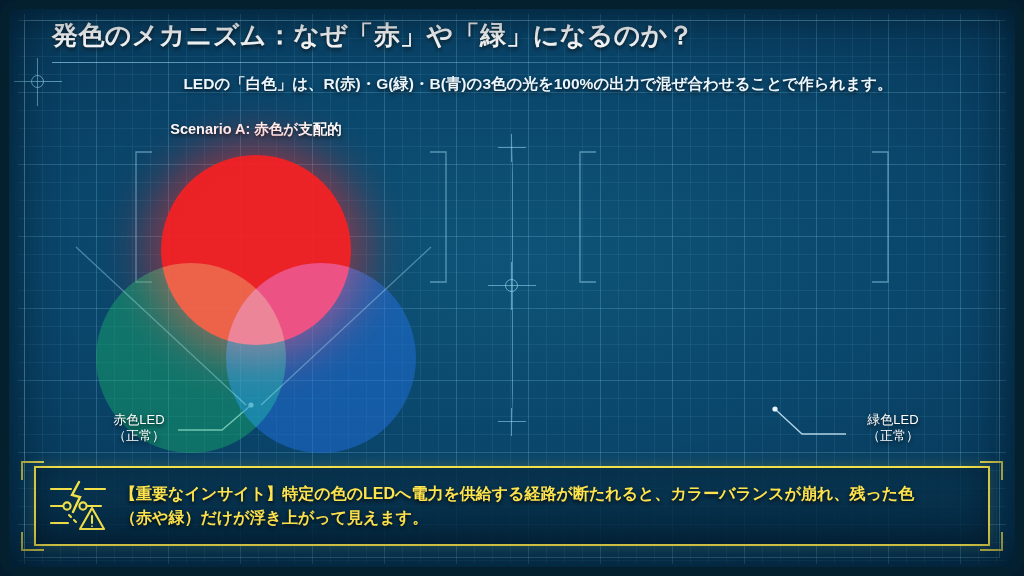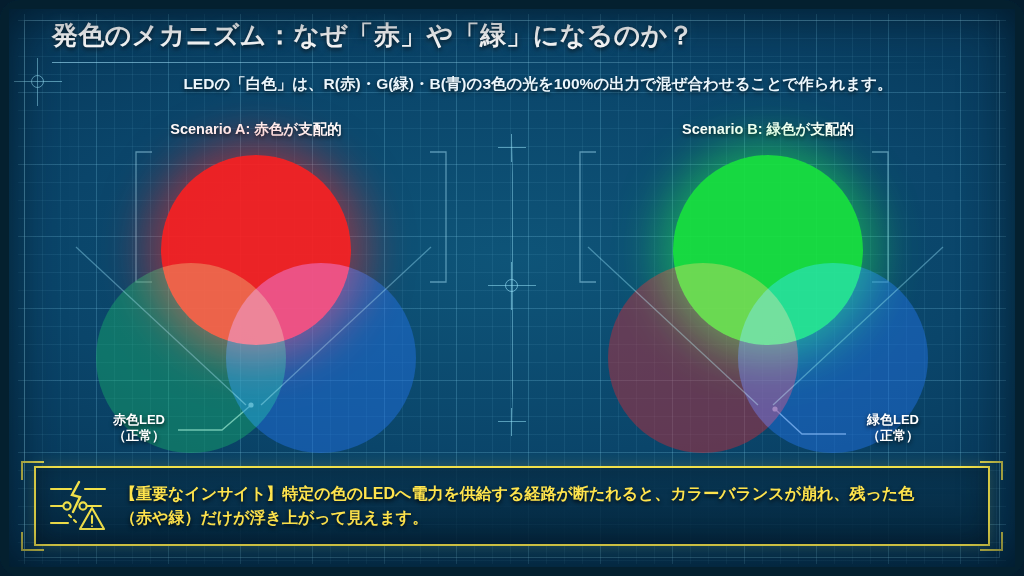--- a/index.html
+++ b/index.html
@@ -98,21 +98,21 @@
     position:absolute; width:190px; height:190px; border-radius:50%;
     pointer-events:none;
   }
 
   
   .bracket { position:absolute; z-index:11; pointer-events:none; }
 
   
   .led-label {
     position:absolute; z-index:14;
-    font-size:13px; font-weight:bold; color:#ffffff; line-height:1.22;
+    font-size:13px; font-weight:normal; color:#ffffff; line-height:1.22;
     text-shadow:0 2px 4px rgba(0,0,0,.8);
     text-align:center;
   }
   .led-label .l2 { display:block; }
 
   
   .insight {
     position:absolute; left:34px; top:466px; width:956px; height:80px; z-index:20;
     border:2.5px solid #f2e14a;
     background:linear-gradient(180deg, rgba(8,52,80,.80), rgba(5,38,60,.86));
@@ -176,35 +176,20 @@
             <line x1="375" y1="92" x2="205" y2="250"></line>
           </g>
         </svg>
         <div class="glow" style="left:105px; top:0; box-shadow:0 0 46px 14px rgba(255,40,40,.50);"></div>
         <div class="circle c-left" style="background:#17b46a; opacity:.42;"></div>
         <div class="circle c-right" style="background:#1f6fe0; opacity:.50;"></div>
         <div class="circle c-top" style="background:#ff1f1f; opacity:.92;"></div>
       </div>
     </div>
 
-    <div class="panel">
-      <div class="panel-title">Scenario B: 緑色が支配的</div>
-      <div class="venn">
-        <svg width="400" height="270" style="position:absolute;left:0;top:0;">
-          <g stroke="rgba(150,225,248,.42)" stroke-width="1.3" fill="none">
-            <line x1="20" y1="92" x2="190" y2="250"></line>
-            <line x1="375" y1="92" x2="205" y2="250"></line>
-          </g>
-        </svg>
-        <div class="glow" style="left:105px; top:0; box-shadow:0 0 46px 14px rgba(40,255,80,.45);"></div>
-        <div class="circle c-left" style="background:#c02a3a; opacity:.48;"></div>
-        <div class="circle c-right" style="background:#1f6fe0; opacity:.50;"></div>
-        <div class="circle c-top" style="background:#18e83c; opacity:.90;"></div>
-      </div>
-    </div>
   </div>
 
   <svg class="bracket" width="1024" height="576" style="left:0; top:0;">
     <g stroke="rgba(170,230,250,.48)" stroke-width="1.3" fill="none">
       <path d="M152,152 L136,152 L136,282 L152,282"></path>
       <path d="M430,152 L446,152 L446,282 L430,282"></path>
       <path d="M596,152 L580,152 L580,282 L596,282"></path>
       <path d="M872,152 L888,152 L888,282 L872,282"></path>
     </g>
   </svg>

